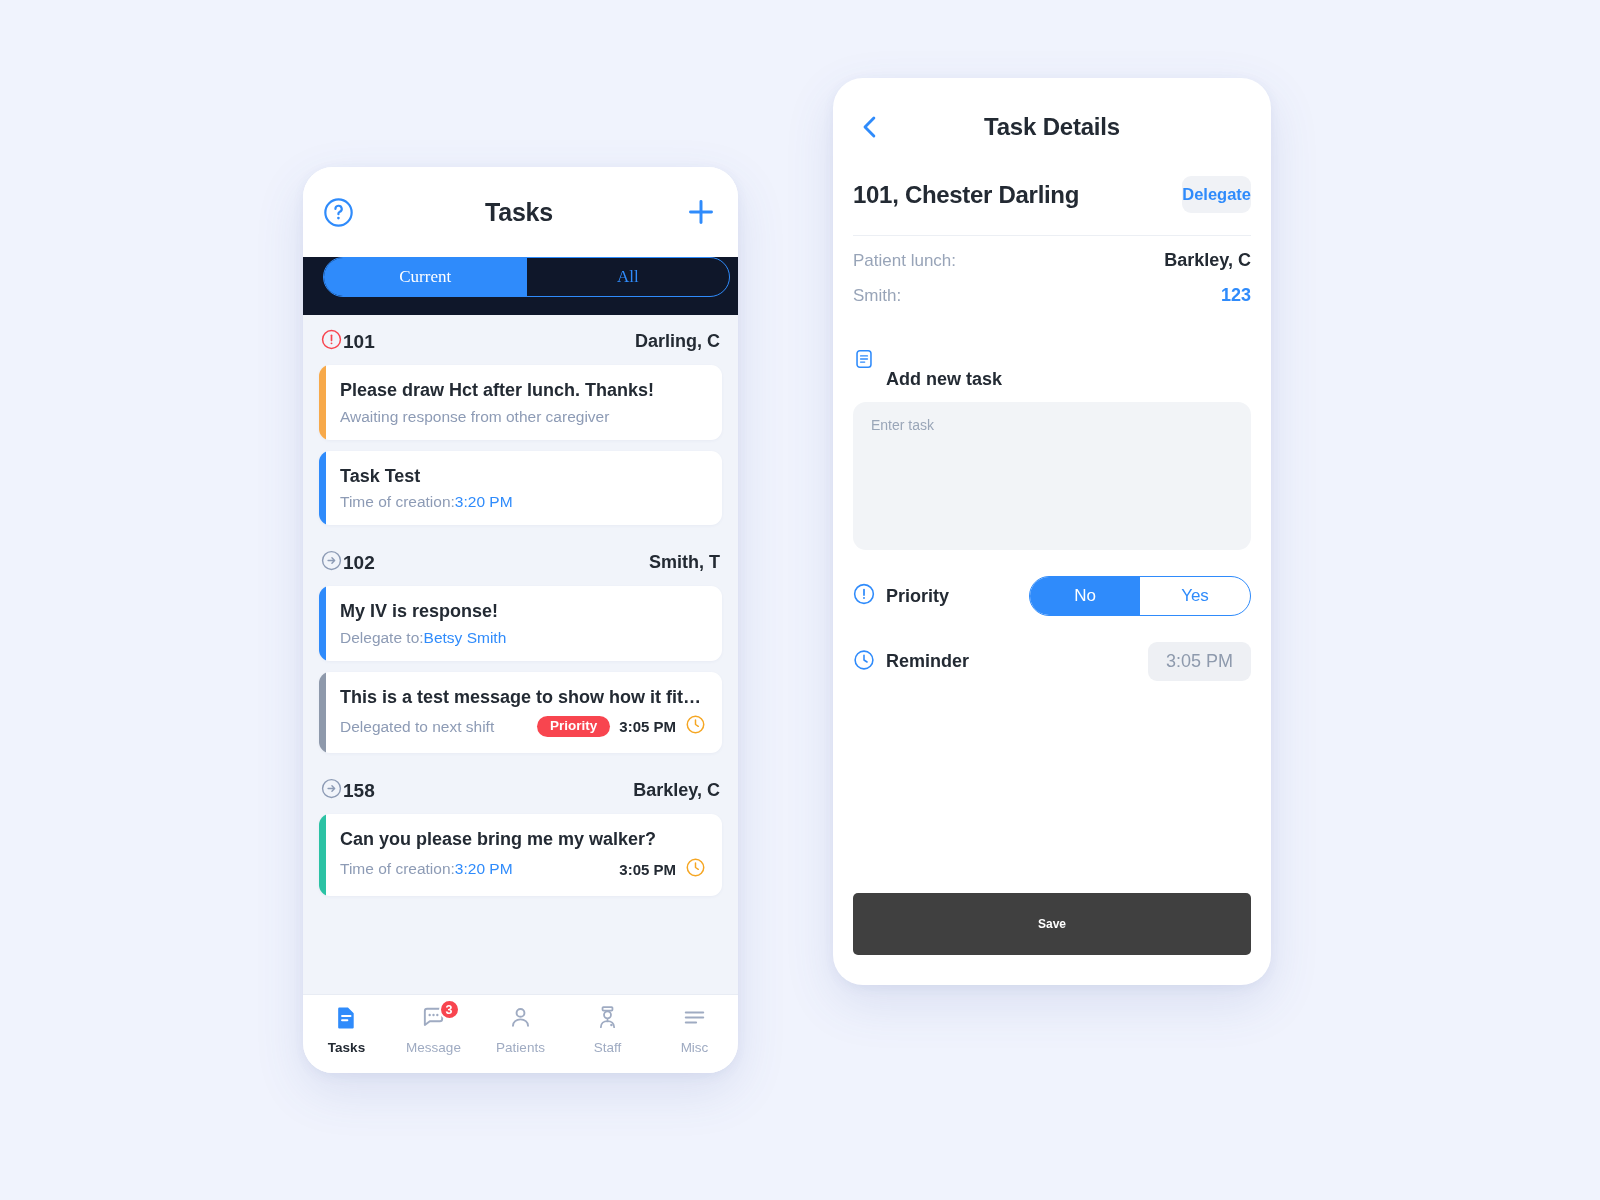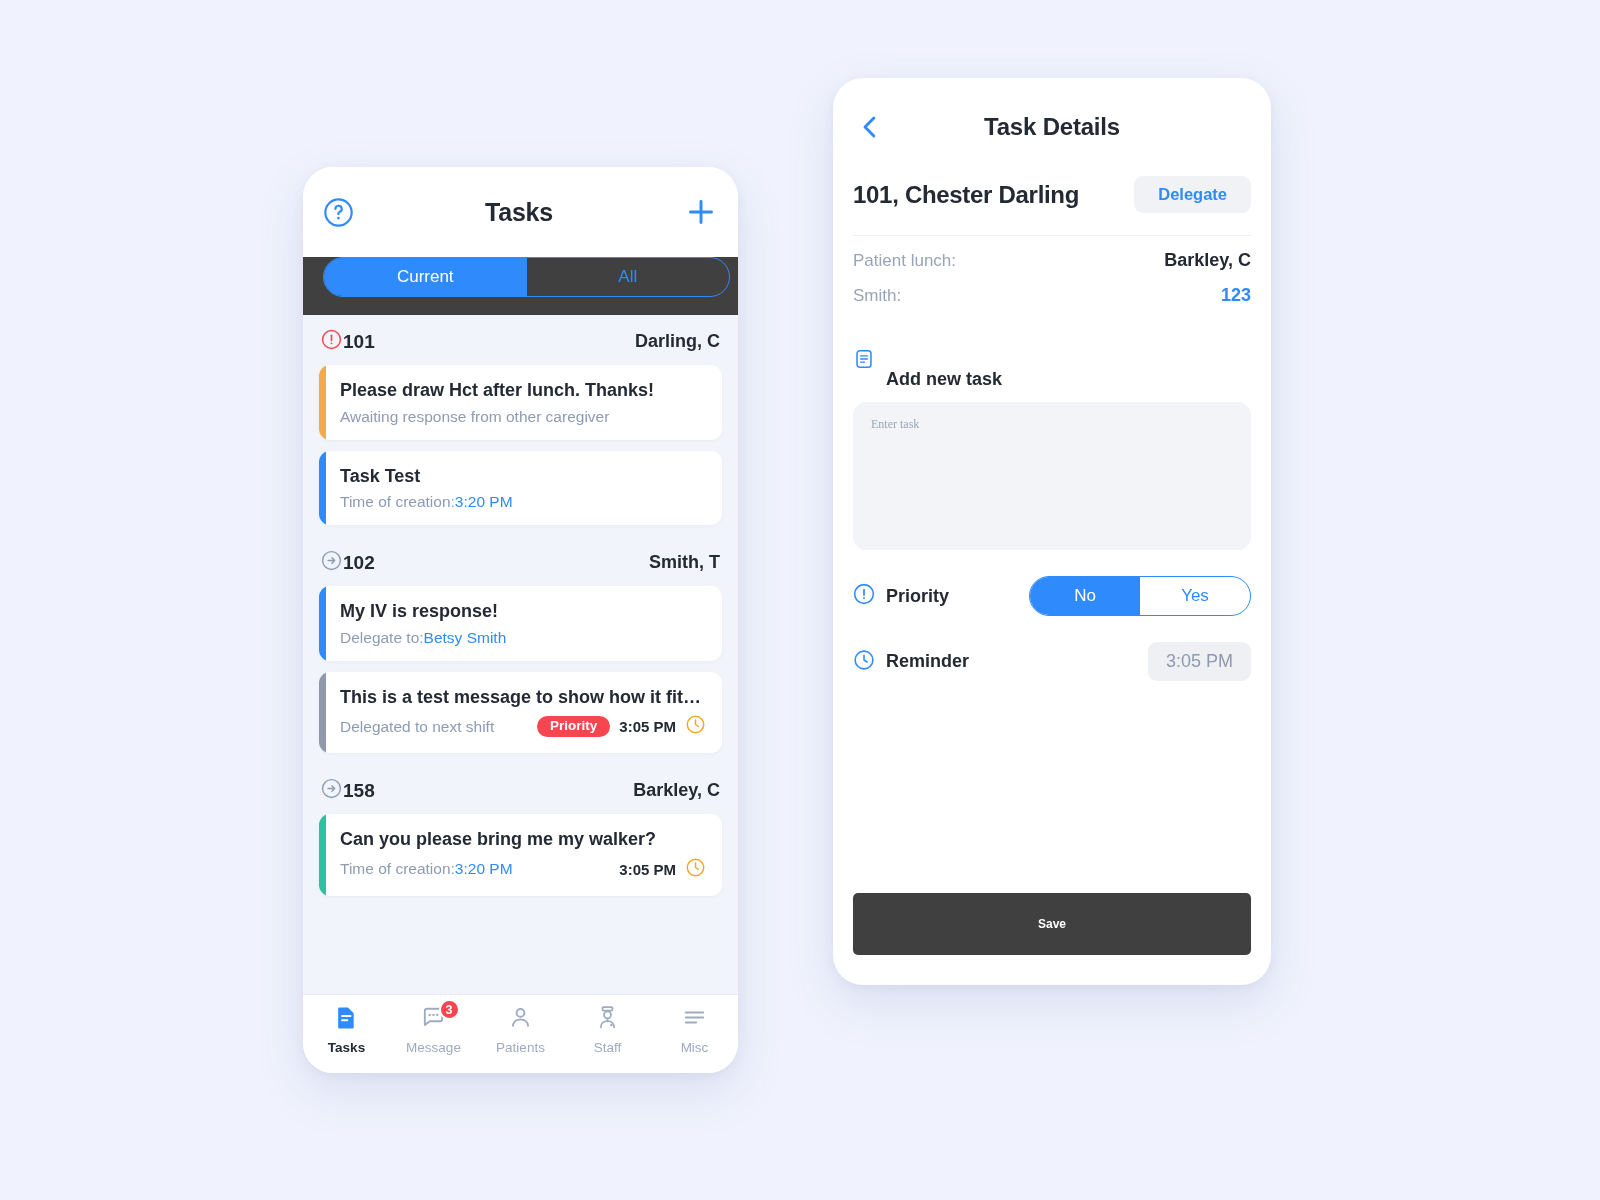--- a/index.html
+++ b/index.html
@@ -25,21 +25,21 @@
     height: 90px; flex: 0 0 90px;
     display: flex; align-items: center; justify-content: space-between;
     padding: 0 20px;
     background: #fff;
   }
   .t-title { font-size: 25px; font-weight: 700; color: #232a33; letter-spacing: -0.2px; }
   .icon-btn { display: flex; align-items: center; justify-content: center; cursor: pointer; }
   .help-circle { width: 31px; height: 31px; }
   .plus-btn { width: 34px; height: 34px; }
 
-  .seg-wrap { padding: 0 8px 18px 20px; background: #404040; }
+  .seg-wrap { padding: 0 8px 18px 20px; background: #0f172a; font-family: Liberation Serif, serif; }
   .segment {
     display: flex; height: 40px;
     border: 1.6px solid #2f8bfb; border-radius: 20px; overflow: hidden;
   }
   .seg-item {
     flex: 1; display: flex; align-items: center; justify-content: center;
     font-size: 17px; color: #2f8bfb; cursor: pointer; font-weight: 400;
   }
   .seg-item.active { background: #2f8bfb; color: #fff; }
 
@@ -113,37 +113,37 @@
     width: 34px; height: 34px; display: flex; align-items: center; justify-content: center; cursor: pointer; }
   .d-title { font-size: 24px; font-weight: 700; color: #232a33; letter-spacing: -0.2px; }
 
   .d-patientrow {
     display: flex; align-items: center; padding: 0 20px 22px 20px;
   }
   .d-pname { font-size: 24px; font-weight: 700; color: #232a33; letter-spacing: -0.3px; }
   .delegate-btn {
     margin-left: auto; background: #f0f2f6; color: #2f8bfb;
     font-size: 16.5px; font-weight: 600;
-    border-radius: 9px; padding: 9px 24px; cursor: pointer; border: none;
+    border-radius: 9px; padding: 9px 0; cursor: pointer; border: none;
   }
   .d-divider { height: 1px; background: #eceff4; margin: 0 20px; }
 
   .d-kv { display: flex; align-items: baseline; padding: 14px 20px 0 20px; }
   .d-kv .k { font-size: 17px; color: #98a4b8; }
   .d-kv .v { margin-left: auto; font-size: 18px; font-weight: 700; color: #232a33; }
   .d-kv .v.blue { color: #2f8bfb; }
 
   .d-sechead { display: flex; align-items: center; gap: 11px; padding: 26px 20px 12px 20px; }
   .d-sechead .lbl { font-size: 18px; font-weight: 700; color: #232a33; margin-top: 37px; }
 
   .task-input {
     margin: 0 20px; height: 148px; background: #f2f4f7;
     border-radius: 13px; padding: 15px 18px;
-    font-size: 12px; color: #1d4ed8;
-    font-family: Liberation Serif, serif;
+    font-size: 14px; color: #1d4ed8;
+    font-family: Liberation Sans, sans-serif;
     border: none; resize: none; outline: none; width: calc(100% - 40px);
   }
   .task-input::placeholder { color: #9aa6b8; }
 
   .opt-row { display: flex; align-items: center; padding: 26px 20px 0 20px; }
   .opt-left { display: flex; align-items: center; gap: 11px; }
   .opt-label { font-size: 18px; font-weight: 700; color: #232a33; }
   .yesno {
     margin-left: auto; display: flex; width: 222px; height: 40px;
     border: 1.6px solid #2f8bfb; border-radius: 20px; overflow: hidden;

